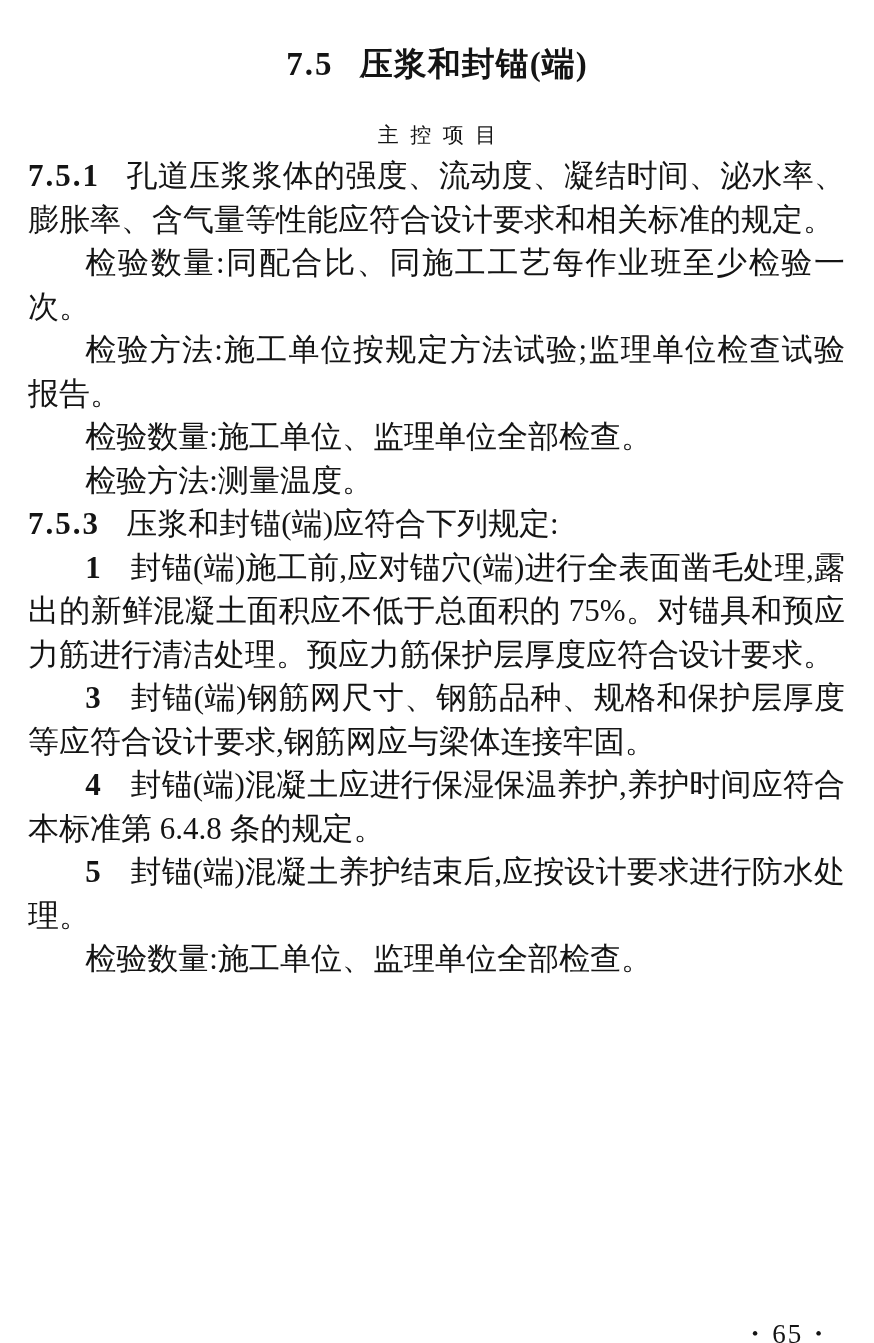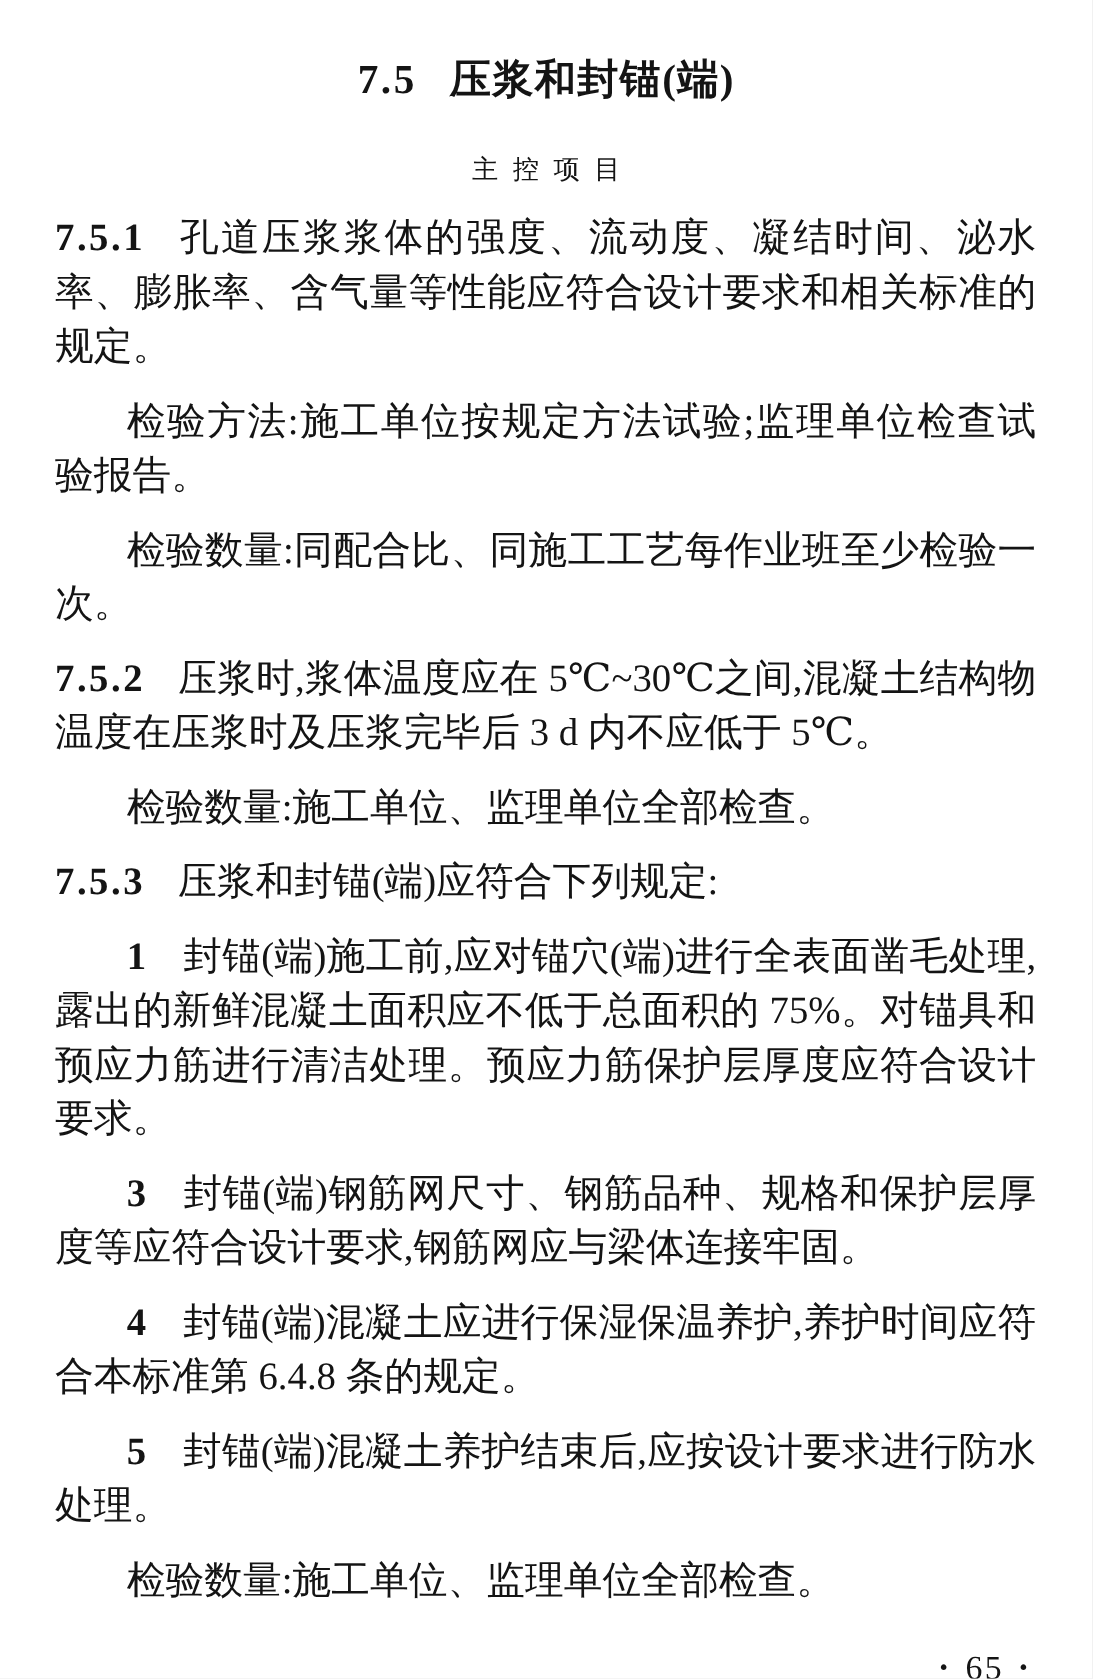--- a/index.html
+++ b/index.html
@@ -39,21 +39,21 @@
     text-indent: 0.55em;
   }
   .content {
     margin-top: 2px;
     padding: 0 29px 0 28px;
     font-size: 31px;
     line-height: 43.5px;
     text-align: justify;
   }
   .content p {
-    margin: 16px;
+    margin: 0;
     padding: 0;
   }
   .content p.indent {
     text-indent: 1.85em;
   }
   .clause-label {
     font-weight: bold;
     margin-right: 0.85em;
     letter-spacing: 2px;
   }
@@ -86,24 +86,24 @@
 <div class="page">
 
   <div class="doc-title">
     <span class="section-number">7.5</span><span>压浆和封锚(端)</span>
   </div>
 
   <div class="sub-title">主控项目</div>
 
   <div class="content">
     <p class="clause"><span class="clause-label">7.5.1</span><span>孔道压浆浆体的强度、流动度、凝结时间、泌水率、膨胀率、含气量等性能应符合设计要求和相关标准的规定。</span></p>
+    <p class="indent">检验数量:同配合比、同施工工艺每作业班至少检验一次。</p>
     <p class="indent">检验方法:施工单位按规定方法试验;监理单位检查试验报告。</p>
-    <p class="indent">检验数量:同配合比、同施工工艺每作业班至少检验一次。</p>
-    <p class="clause"><span class="clause-label">7.5.2</span><span>压浆时,浆体温度应在 5℃~30℃之间,混凝土结构物温度在压浆时及压浆完毕后 3 d 内不应低于 5℃。</span></p>
     <p class="indent">检验数量:施工单位、监理单位全部检查。</p>
+    <p class="indent">检验方法:测量温度。</p>
     <p class="clause"><span class="clause-label">7.5.3</span><span>压浆和封锚(端)应符合下列规定:</span></p>
     <p class="indent"><span class="item-label">1</span><span>封锚(端)施工前,应对锚穴(端)进行全表面凿毛处理,露出的新鲜混凝土面积应不低于总面积的 75%。对锚具和预应力筋进行清洁处理。预应力筋保护层厚度应符合设计要求。</span></p>
     <p class="indent"><span class="item-label">3</span><span>封锚(端)钢筋网尺寸、钢筋品种、规格和保护层厚度等应符合设计要求,钢筋网应与梁体连接牢固。</span></p>
     <p class="indent"><span class="item-label">4</span><span>封锚(端)混凝土应进行保湿保温养护,养护时间应符合本标准第 6.4.8 条的规定。</span></p>
     <p class="indent"><span class="item-label">5</span><span>封锚(端)混凝土养护结束后,应按设计要求进行防水处理。</span></p>
     <p class="indent">检验数量:施工单位、监理单位全部检查。</p>
   </div>
 
   <div class="page-number">
     <span class="dot">•</span><span class="num">65</span><span class="dot">•</span>

